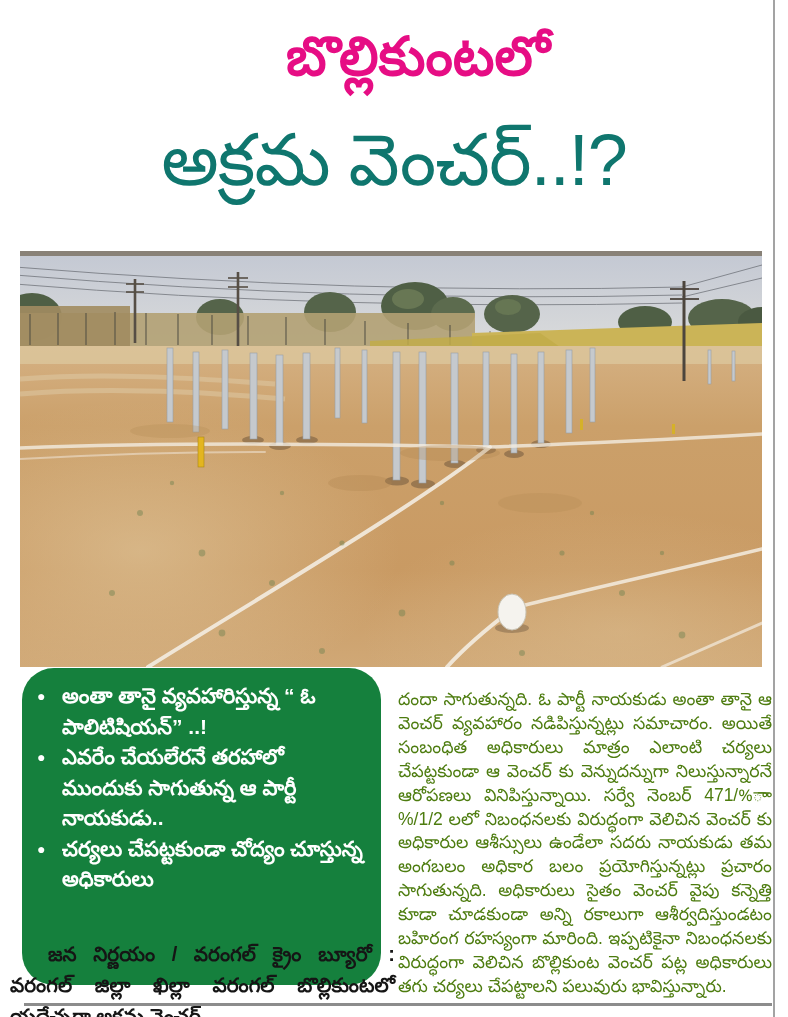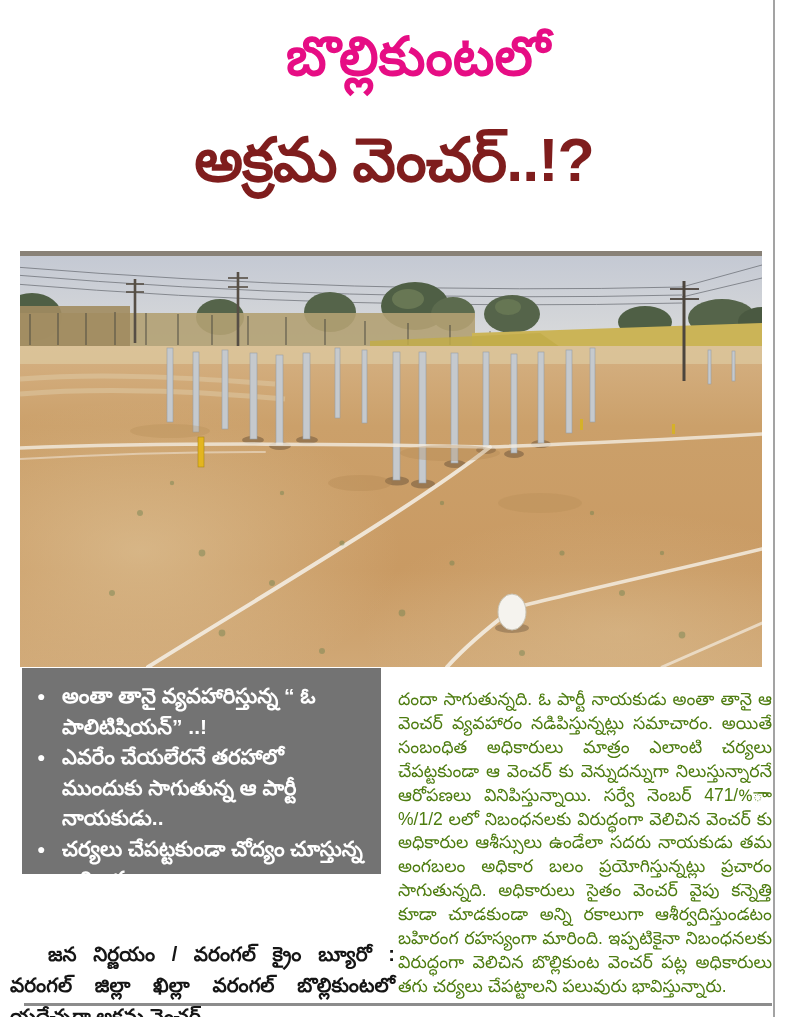--- a/index.html
+++ b/index.html
@@ -13,37 +13,38 @@
   }
   
   .headline-wrap { position:absolute; top:0; left:0; width:788px; text-align:center; }
   .headline-1 {
     margin-top:20px;
     font-size:54px; line-height:72px; font-weight:bold;
     color:#e60d84; white-space:nowrap;margin-left:48px;
   }
   .headline-2 {
     margin-top:14px;
-    font-size:61px; line-height:108px; font-weight:bold;
-    color:#7f1d1d; white-space:nowrap; letter-spacing:-1px;
+    font-size:72px; line-height:108px; font-weight:normal;
+    color:#0f766e; white-space:nowrap; letter-spacing:-1px;
   }
   
   figure.photo {
     position:absolute; left:20px; top:251px;
     width:742px; height:416px; overflow:hidden;
     background:#c8a06e;
   }
   figure.photo svg { display:block; }
   
   .pink-box {
     position:absolute; left:22px; top:668px;
-    width:359px; height:206px;
-    background:#737373;
+    width:359px; height:317px;
+    background:#15803d;
     padding:13px 12px 0 14px;
     overflow:hidden;
+    border-radius:32px;
   }
   .pink-box ul { list-style:none; }
   .pink-box li {
     position:relative;
     color:#ffffff; font-weight:bold;
     font-size:21px; line-height:30.5px;
     padding-left:26px;
   }
   .pink-box li::before {
     content:"●";

